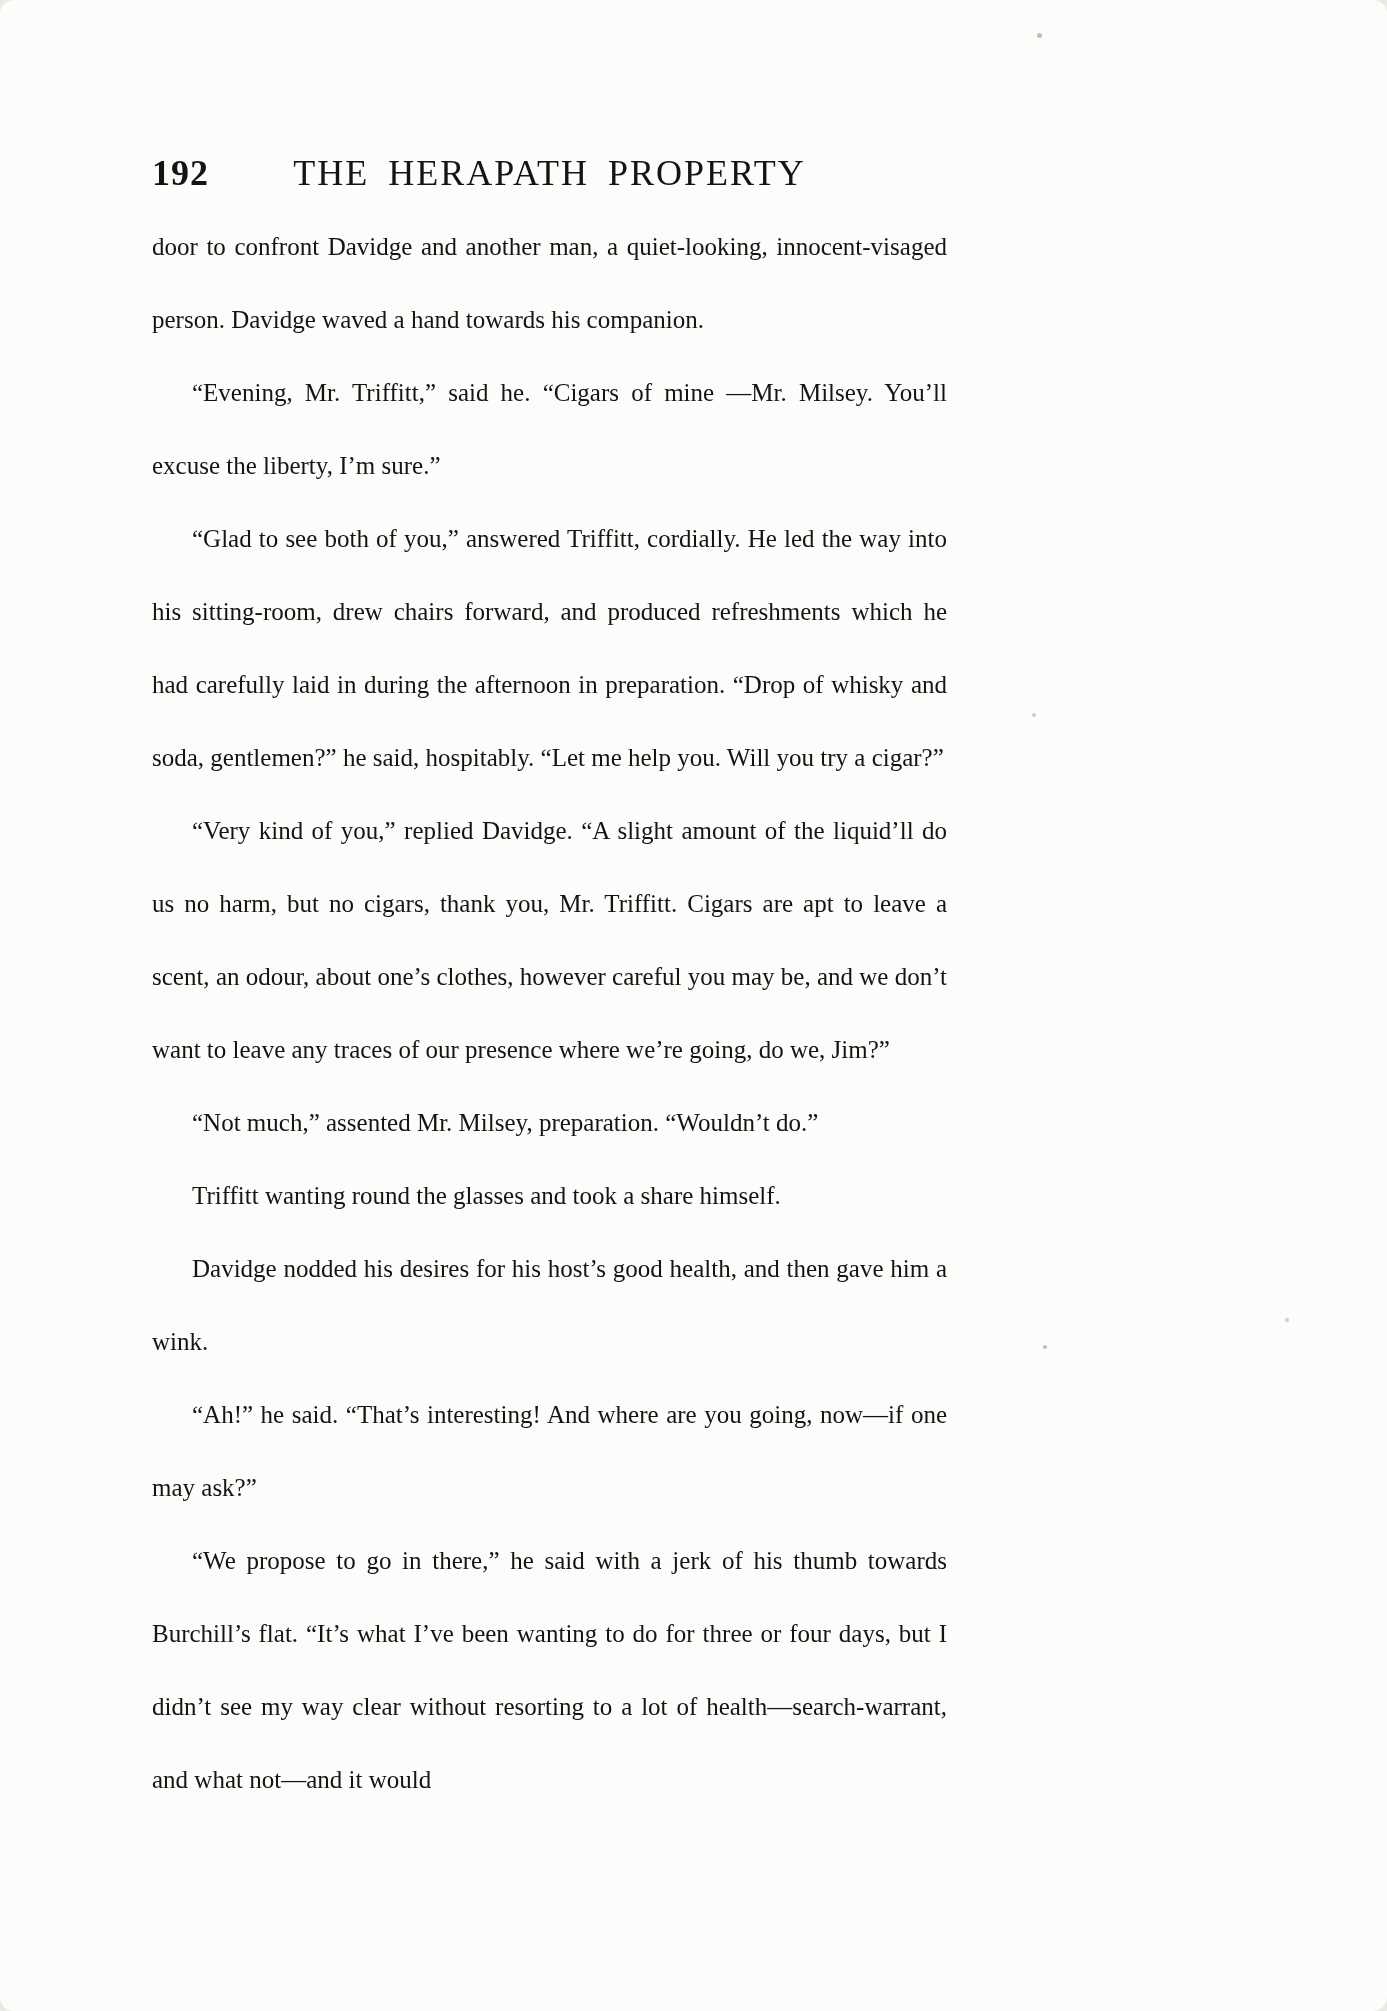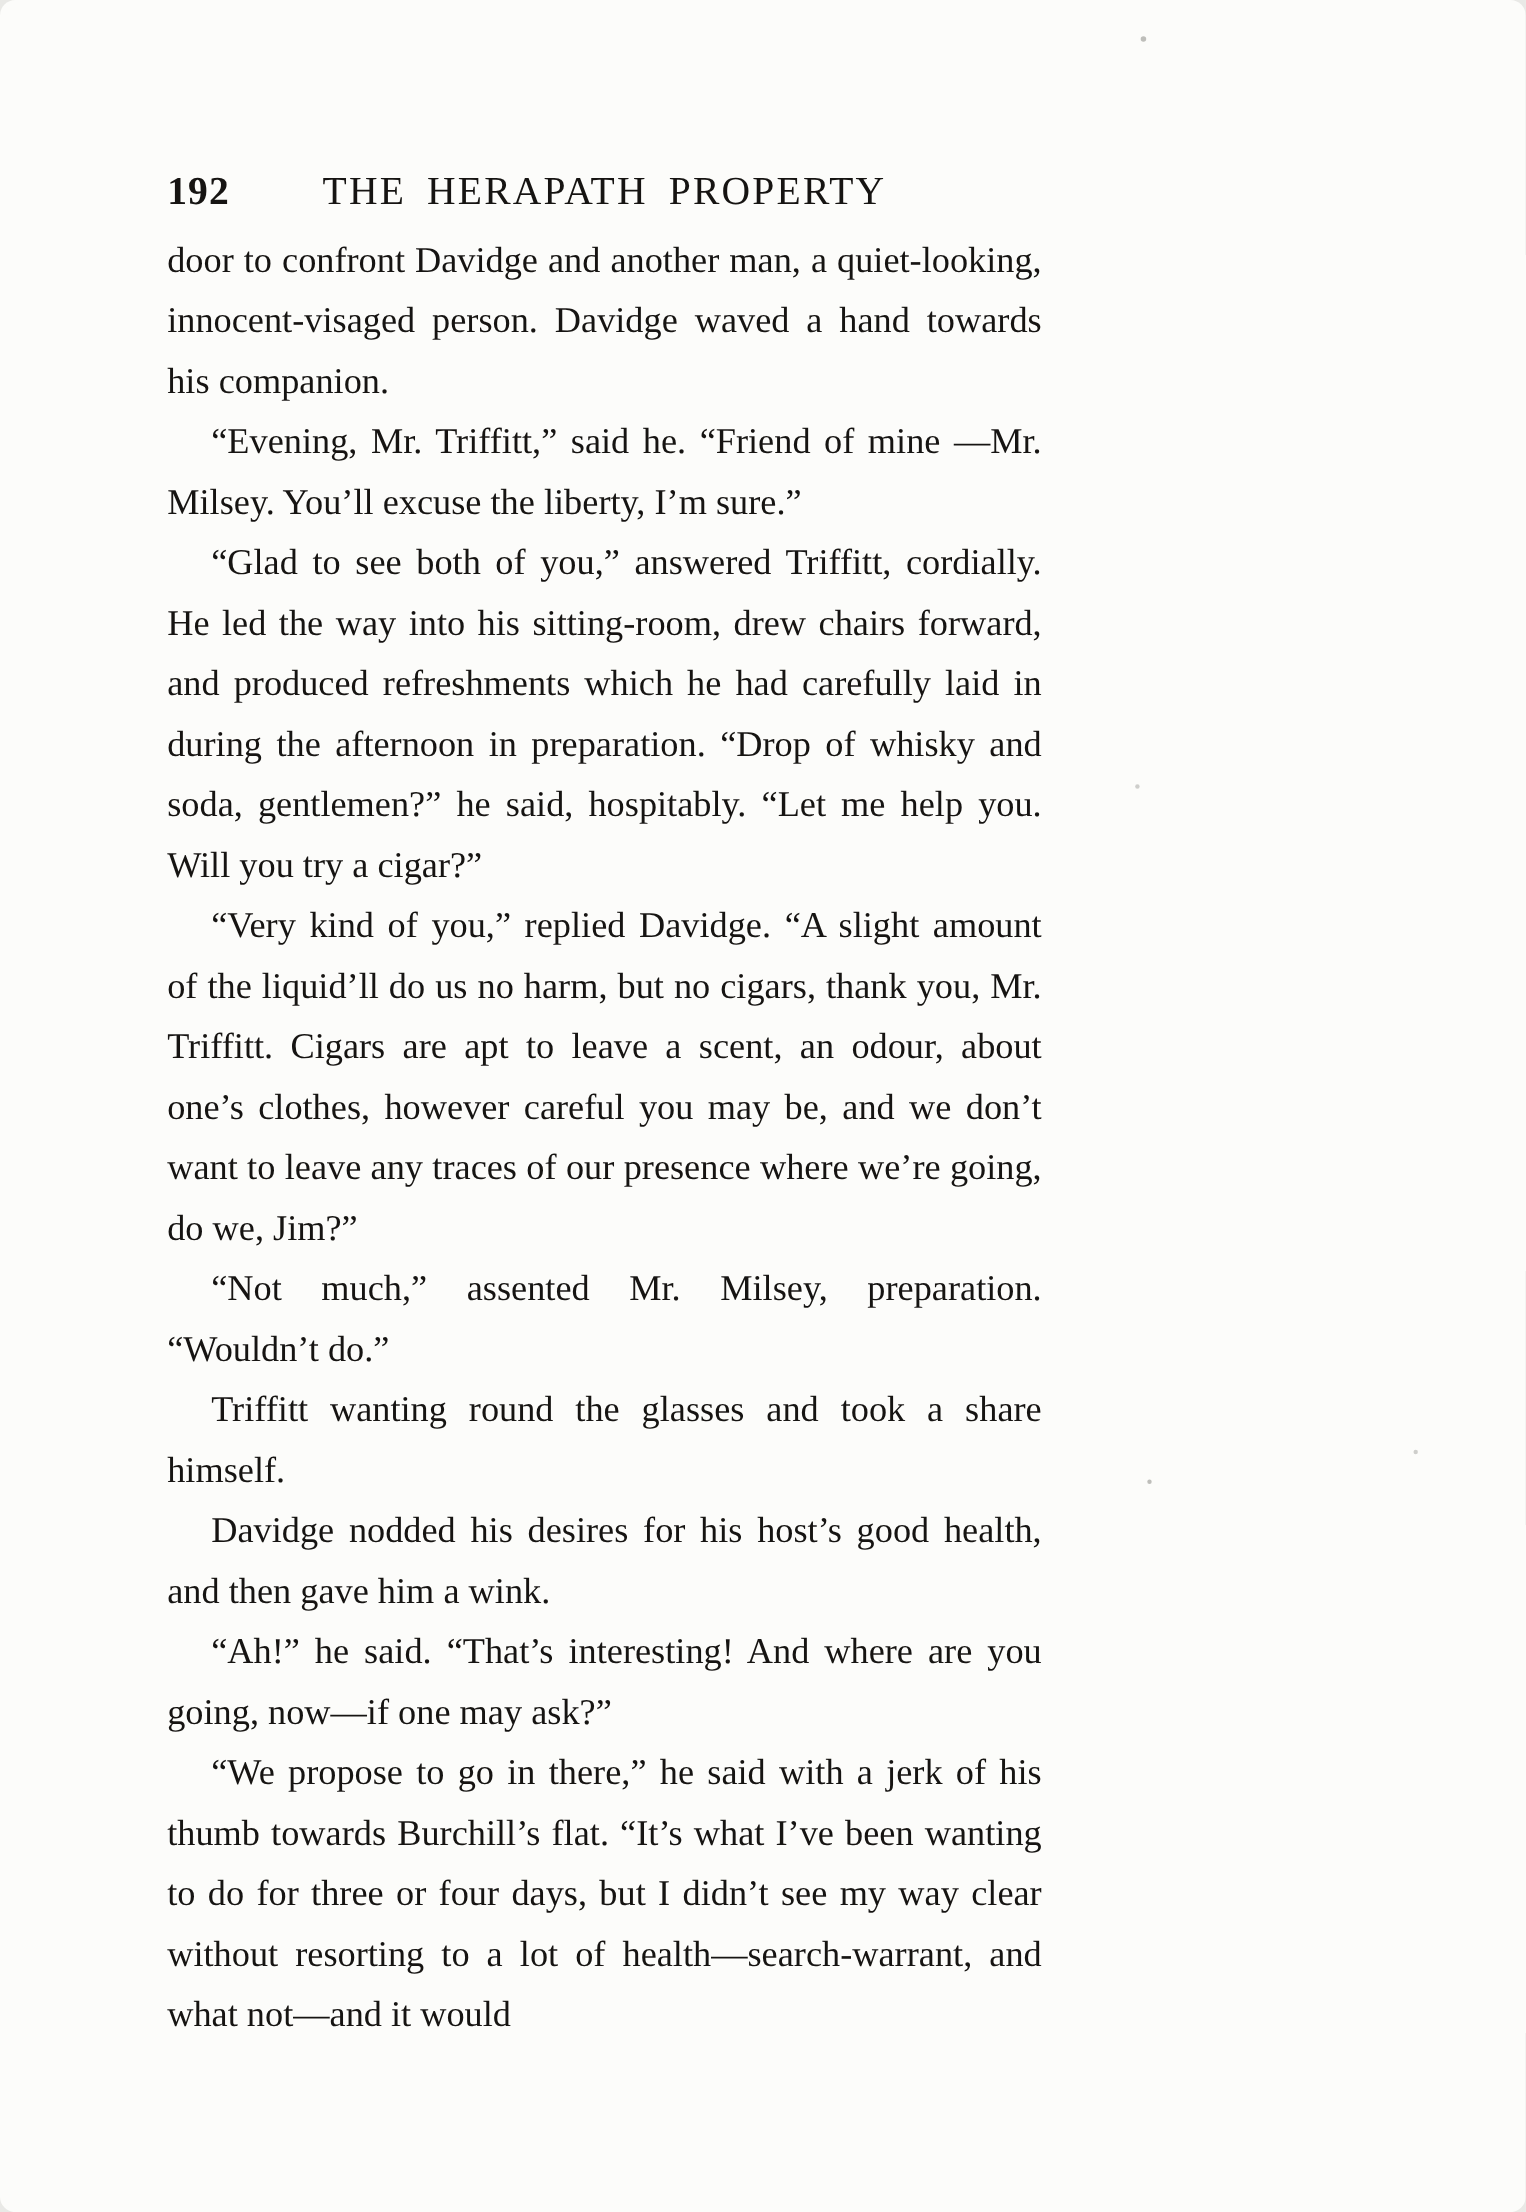--- a/index.html
+++ b/index.html
@@ -40,22 +40,22 @@
   .head-title {
     display: block;
     text-align: center;
     font-size: 36px;
     font-weight: 400;
     letter-spacing: 2px;
     word-spacing: 8px;
     white-space: nowrap;
   }
   .body-text {
-    font-size: 33px;
-    line-height: 55px;
+    font-size: 25px;
+    line-height: 73px;
     text-align: justify;
     text-justify: inter-word;
   }
   .para {
     margin: 0;
     text-indent: 40px;
   }
   .para.noindent {
     text-indent: 0;
   }
@@ -80,21 +80,21 @@
 
   <div class="content">
 
     <header class="running-head">
       <span class="folio">192</span>
       <span class="head-title">THE HERAPATH PROPERTY</span>
     </header>
 
     <main class="body-text">
       <p class="para noindent">door to confront Davidge and another man, a quiet-looking, innocent-visaged person.  Davidge waved a hand towards his companion.</p>
-      <p class="para">“Evening, Mr. Triffitt,” said he.  “Friend of mine —Mr. Milsey.  You’ll excuse the liberty, I’m sure.”</p>
+      <p class="para">“Evening, Mr. Triffitt,” said he.  “Cigars of mine —Mr. Milsey.  You’ll excuse the liberty, I’m sure.”</p>
       <p class="para">“Glad to see both of you,” answered Triffitt, cordially.  He led the way into his sitting-room, drew chairs forward, and produced refreshments which he had carefully laid in during the afternoon in preparation.  “Drop of whisky and soda, gentlemen?” he said, hospitably.  “Let me help you.  Will you try a cigar?”</p>
       <p class="para">“Very kind of you,” replied Davidge.  “A slight amount of the liquid’ll do us no harm, but no cigars, thank you, Mr. Triffitt.  Cigars are apt to leave a scent, an odour, about one’s clothes, however careful you may be, and we don’t want to leave any traces of our presence where we’re going, do we, Jim?”</p>
       <p class="para">“Not much,” assented Mr. Milsey, preparation. “Wouldn’t do.”</p>
       <p class="para">Triffitt wanting round the glasses and took a share himself.</p>
       <p class="para">Davidge nodded his desires for his host’s good health, and then gave him a wink.</p>
       <p class="para">“Ah!” he said.  “That’s interesting!  And where are you going, now—if one may ask?”</p>
       <p class="para">“We propose to go in there,” he said with a jerk of his thumb towards Burchill’s flat.  “It’s what I’ve been wanting to do for three or four days, but I didn’t see my way clear without resorting to a lot of health—search-warrant, and what not—and it would</p>
     </main>
 
   </div>

